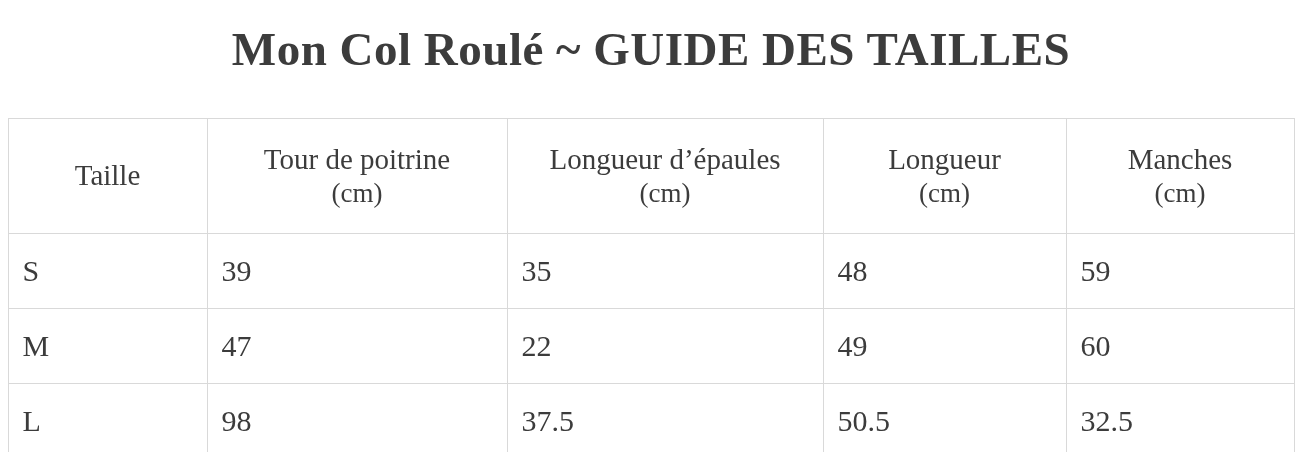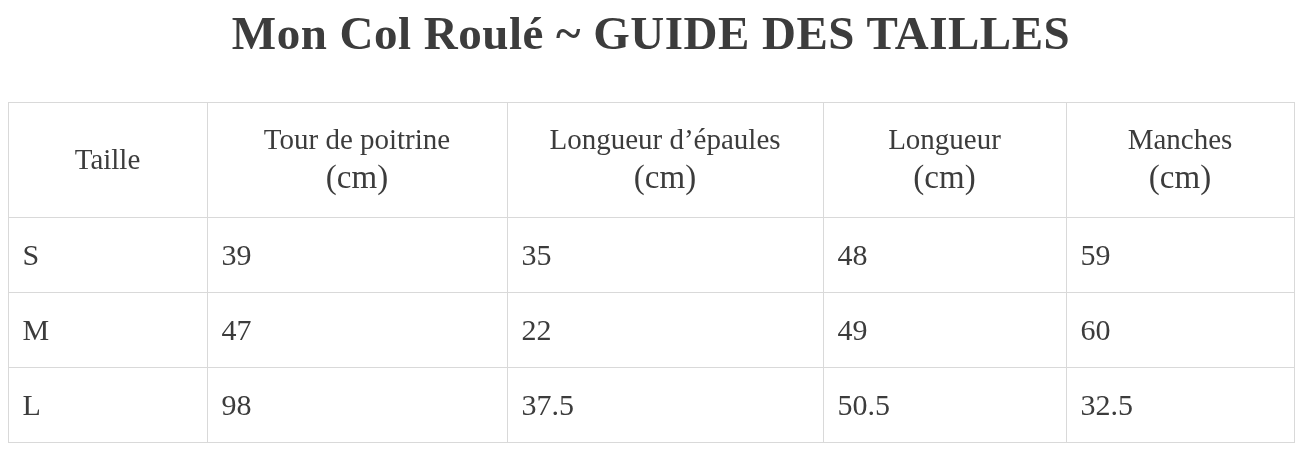--- a/index.html
+++ b/index.html
@@ -21,21 +21,21 @@
     box-sizing: border-box;
   }
   .title {
     text-align: center;
     font-family: "Liberation Serif", "DejaVu Serif", serif;
     font-weight: bold;
     font-size: 47px;
     letter-spacing: 0.5px;
     color: #3c3c3c;
     margin: 0;
-    padding-top: 8px;
+    padding-top: 24px;
     line-height: 1.1;
     white-space: nowrap;
   }
   table.size-table {
     border-collapse: collapse;
     table-layout: fixed;
     width: 1286px;
     margin: 4px auto;
     margin-top: 42px;
   }
@@ -54,21 +54,21 @@
   table.size-table thead th {
     height: 106px;
     text-align: center;
     vertical-align: middle;
     font-size: 29px;
     line-height: 1.22;
     padding: 4px 6px;
   }
   table.size-table thead th .unit {
     display: block;
-    font-size: 33px;
+    font-size: 27px;
   }
   table.size-table tbody td {
     height: 74px;
     text-align: left;
     vertical-align: middle;
     font-size: 30px;
     padding: 0 0 0 14px;
   }
 </style>
 </head>

